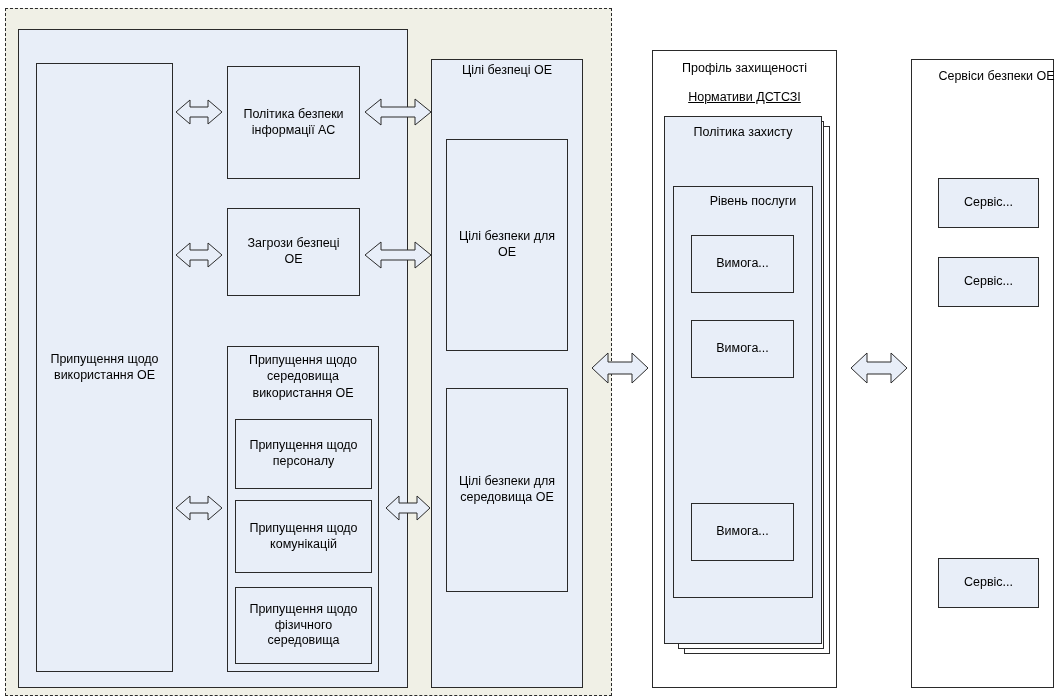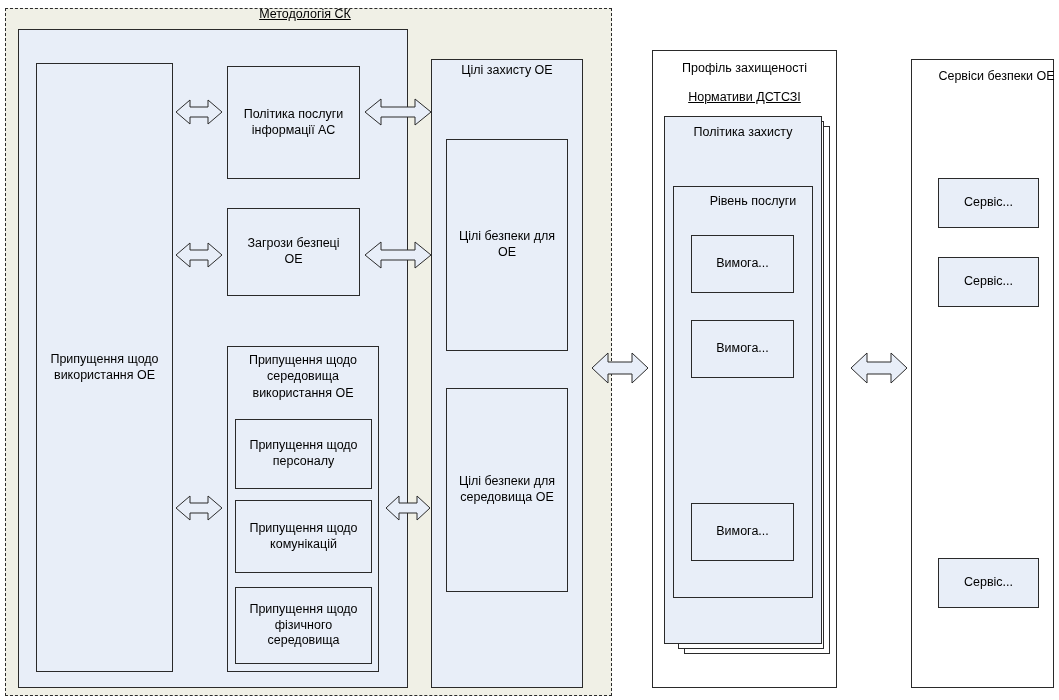--- a/index.html
+++ b/index.html
@@ -63,38 +63,37 @@
     border: 1px solid #2a2a2a;
     background: #ffffff;
   }
 </style>
 </head>
 <body>
 
 <div id="canvas">
 
   <div class="box dashed" style="left:5px; top:8px; width:607px; height:688px;"></div>
-  <div class="label-top underline" style="left:205px; top:6px; width:200px;">Методологія СК</div>
 
   <div class="box" style="left:18px; top:29px; width:390px; height:659px;"></div>
 
   <div class="box" style="left:431px; top:59px; width:152px; height:629px;"></div>
-  <div class="label-top" style="left:431px; top:62px; width:152px;">Цілі захисту ОЕ</div>
+  <div class="label-top" style="left:431px; top:62px; width:152px;">Цілі безпеці ОЕ</div>
 
   <div class="box white" style="left:652px; top:50px; width:185px; height:638px;"></div>
   <div class="label-top" style="left:652px; top:60px; width:185px;">Профіль захищеності</div>
   <div class="label-top underline" style="left:652px; top:89px; width:185px;">Нормативи ДСТСЗІ</div>
 
   <div class="box white" style="left:911px; top:59px; width:143px; height:629px;"></div>
   <div class="label-top" style="left:911px; top:68px; width:150px;padding-left:21px;">Сервіси безпеки ОЕ</div>
 
   <div class="box center-text" style="left:36px; top:63px; width:137px; height:609px; white-space:pre-line;">Припущення щодо
 використання ОЕ</div>
 
-  <div class="box center-text" style="left:227px; top:66px; width:133px; height:113px; white-space:pre-line;">Політика послуги
+  <div class="box center-text" style="left:227px; top:66px; width:133px; height:113px; white-space:pre-line;">Політика безпеки
 інформації АС</div>
 
   <div class="box center-text" style="left:227px; top:208px; width:133px; height:88px; white-space:pre-line;">Загрози безпеці
 ОЕ</div>
 
   <div class="box" style="left:227px; top:346px; width:152px; height:326px;"></div>
   <div class="label-top" style="left:227px; top:352px; width:152px; white-space:pre-line;">Припущення щодо
 середовища
 використання ОЕ</div>
 

